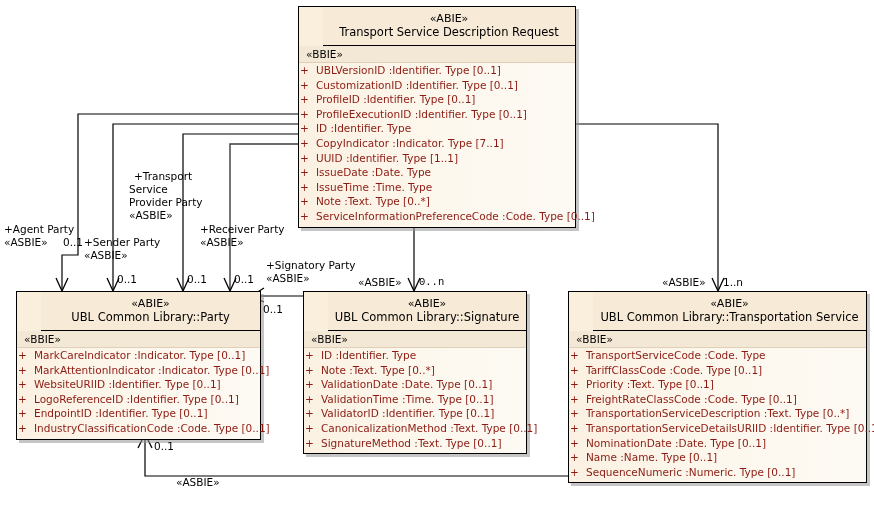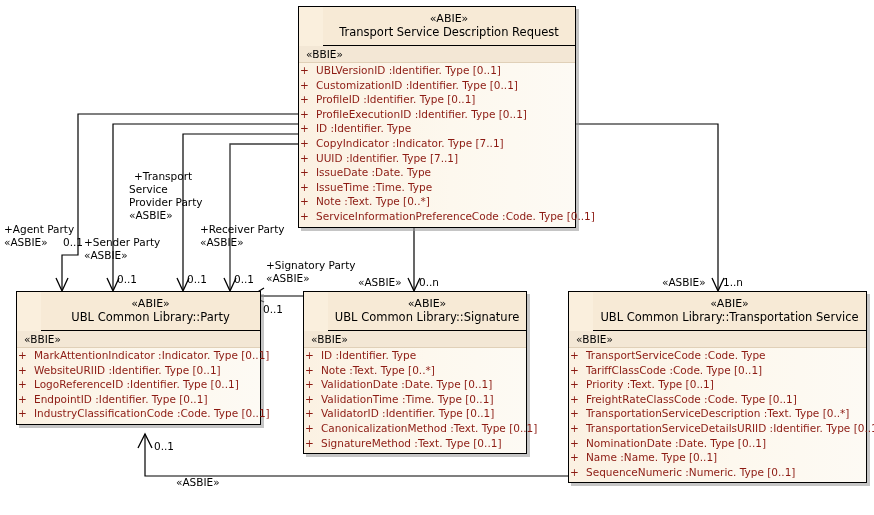--- a/index.html
+++ b/index.html
@@ -130,35 +130,36 @@
       <div class="clsname">Transport Service Description Request</div>
     </div>
     <div class="cls-body">
       <div class="bbie-row">«BBIE»</div>
       <div class="attr"><span class="plus">+</span><span>UBLVersionID  :Identifier. Type [0..1]</span></div>
       <div class="attr"><span class="plus">+</span><span>CustomizationID  :Identifier. Type [0..1]</span></div>
       <div class="attr"><span class="plus">+</span><span>ProfileID  :Identifier. Type [0..1]</span></div>
       <div class="attr"><span class="plus">+</span><span>ProfileExecutionID  :Identifier. Type [0..1]</span></div>
       <div class="attr"><span class="plus">+</span><span>ID  :Identifier. Type</span></div>
       <div class="attr"><span class="plus">+</span><span>CopyIndicator  :Indicator. Type [7..1]</span></div>
-      <div class="attr"><span class="plus">+</span><span>UUID  :Identifier. Type [7..1]</span></div>
+      <div class="attr"><span class="plus">+</span><span>UUID  :Identifier. Type [1..1]</span></div>
       <div class="attr"><span class="plus">+</span><span>IssueDate  :Date. Type</span></div>
       <div class="attr"><span class="plus">+</span><span>IssueTime  :Time. Type</span></div>
       <div class="attr"><span class="plus">+</span><span>Note  :Text. Type [0..*]</span></div>
       <div class="attr"><span class="plus">+</span><span>ServiceInformationPreferenceCode  :Code. Type [0..1]</span></div>
     </div>
   </div>
 
   <div class="umlclass" id="cls-party" style="left:16px;top:291px;width:245px;">
     <div class="cls-header">
       <div class="stereo">«ABIE»</div>
       <div class="clsname">UBL Common Library::Party</div>
     </div>
     <div class="cls-body">
       <div class="bbie-row">«BBIE»</div>
+      <div class="attr"><span class="plus">+</span><span>MarkCareIndicator  :Indicator. Type [0..1]</span></div>
       <div class="attr"><span class="plus">+</span><span>MarkAttentionIndicator  :Indicator. Type [0..1]</span></div>
       <div class="attr"><span class="plus">+</span><span>WebsiteURIID  :Identifier. Type [0..1]</span></div>
       <div class="attr"><span class="plus">+</span><span>LogoReferenceID  :Identifier. Type [0..1]</span></div>
       <div class="attr"><span class="plus">+</span><span>EndpointID  :Identifier. Type [0..1]</span></div>
       <div class="attr"><span class="plus">+</span><span>IndustryClassificationCode  :Code. Type [0..1]</span></div>
     </div>
   </div>
 
   <div class="umlclass" id="cls-signature" style="left:303px;top:291px;width:224px;">
     <div class="cls-header">
@@ -212,21 +213,21 @@
 
   <div class="lbl" style="left:200px;top:223px;">+Receiver Party</div>
   <div class="lbl" style="left:200px;top:236px;">«ASBIE»</div>
   <div class="mult" style="left:234px;top:273px;">0..1</div>
 
   <div class="lbl" style="left:266px;top:259px;">+Signatory Party</div>
   <div class="lbl" style="left:266px;top:272px;">«ASBIE»</div>
   <div class="mult" style="left:263px;top:303px;">0..1</div>
 
   <div class="lbl" style="left:358px;top:276px;">«ASBIE»</div>
-  <div class="mult" style="left:419px;top:276px;">0..n</div>
+  <div class="mult" style="left:419px;top:276px;font-family:Liberation Mono, monospace;">0..n</div>
 
   <div class="lbl" style="left:662px;top:276px;">«ASBIE»</div>
   <div class="mult" style="left:723px;top:276px;">1..n</div>
 
   <div class="mult" style="left:154px;top:440px;">0..1</div>
   <div class="lbl" style="left:176px;top:476px;">«ASBIE»</div>
 
 </div>
 
 </body></html>

